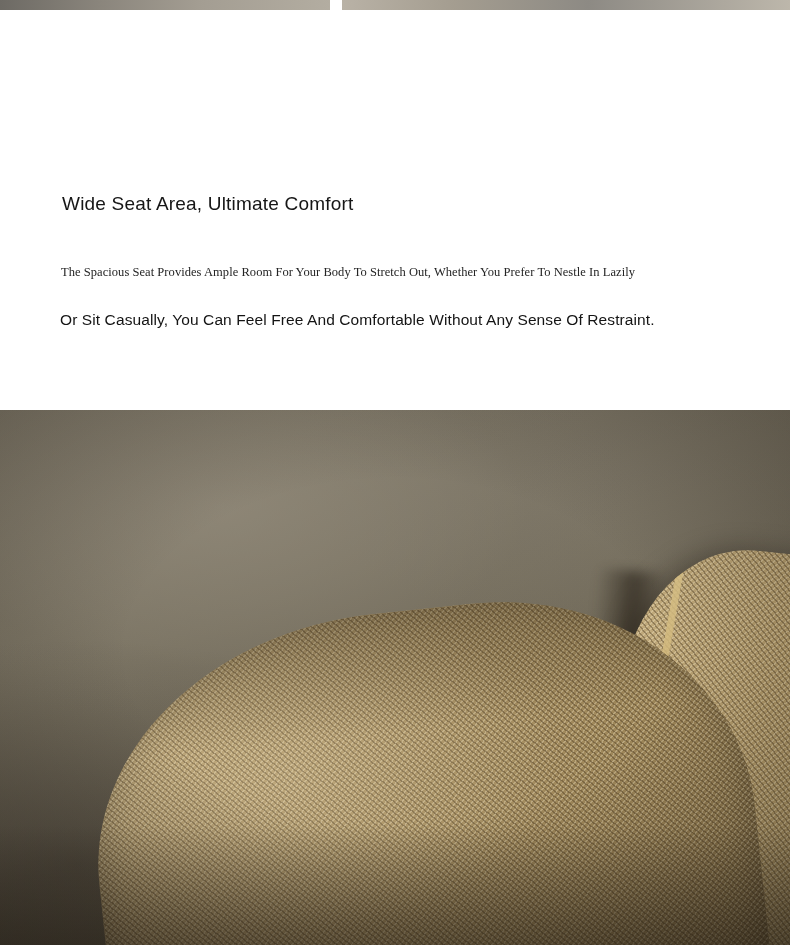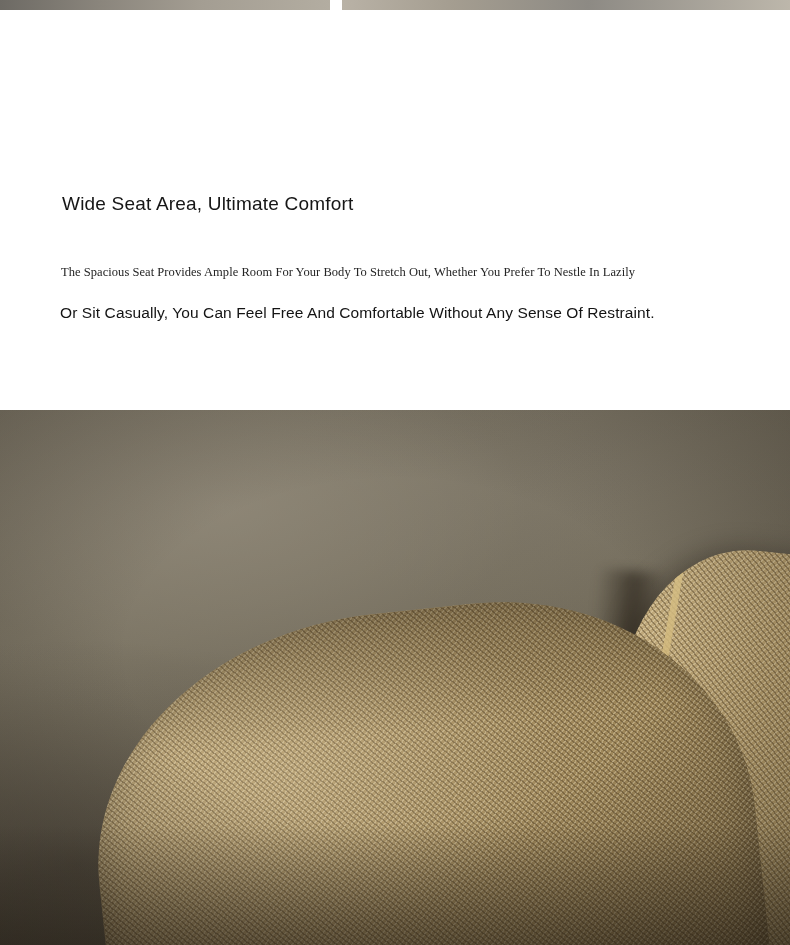--- a/index.html
+++ b/index.html
@@ -79,21 +79,21 @@
     font-weight: 400;
     letter-spacing: 0.05px;
     color: #242424;
     white-space: nowrap;
     font-family: Liberation Serif, serif;
   }
 
   .subline-2 {
     position: absolute;
     left: 60px;
-    top: 294px;
+    top: 301px;
     font-size: 15.5px;
     font-weight: 400;
     letter-spacing: 0.1px;
     color: #141414;
     white-space: nowrap;
   }
 
   
   .hero {
     position: absolute;

